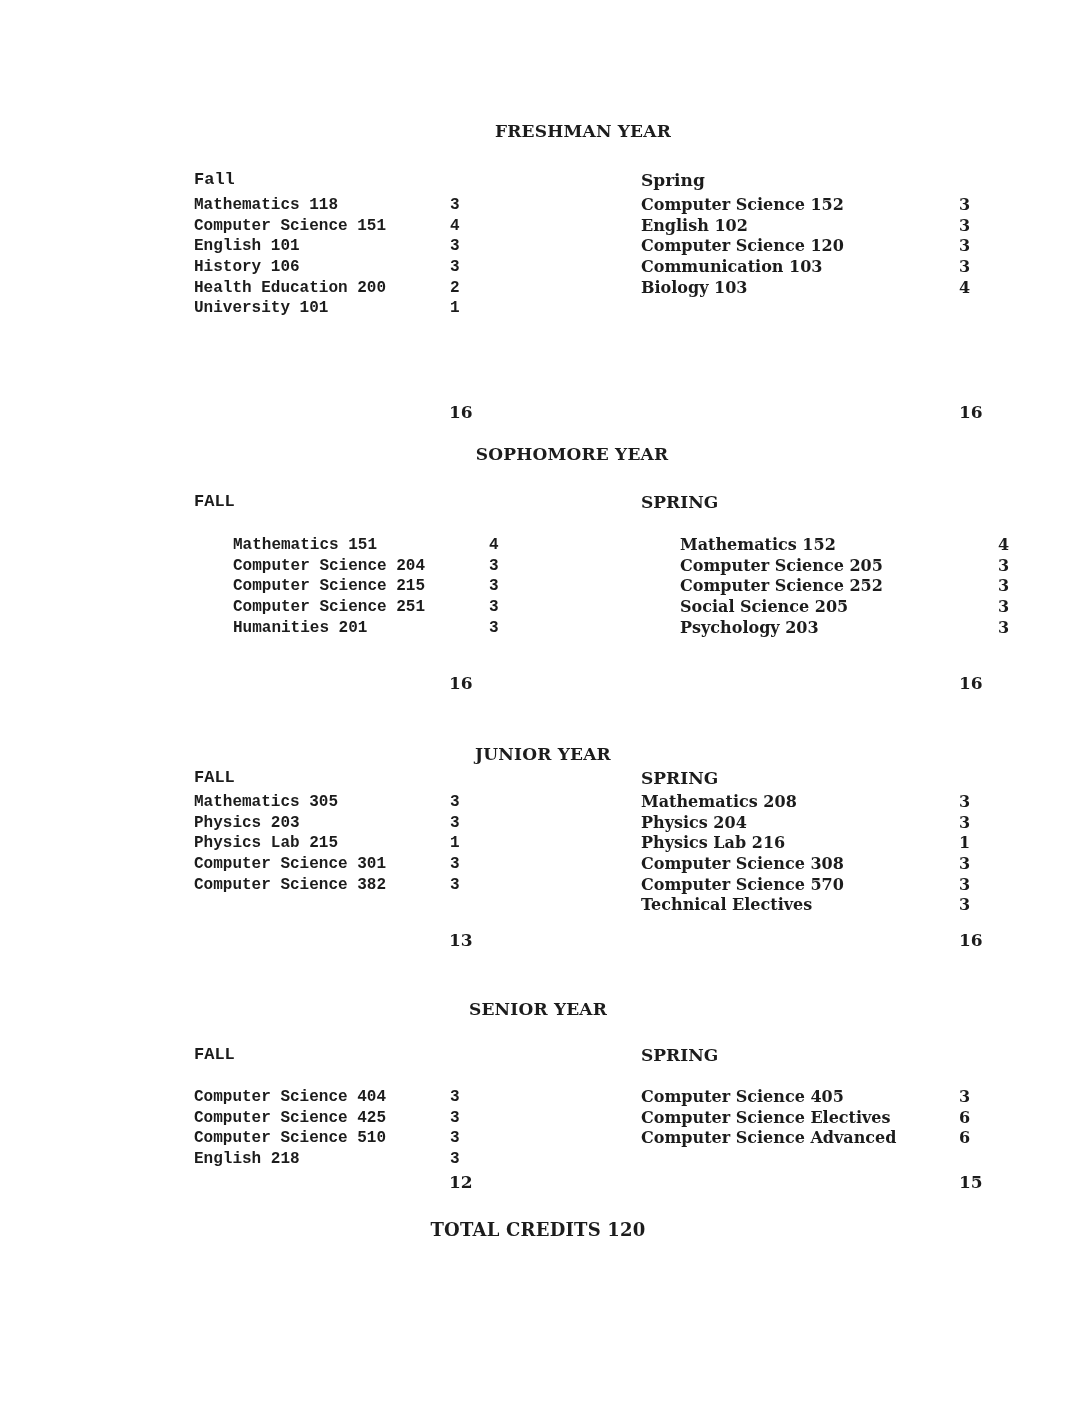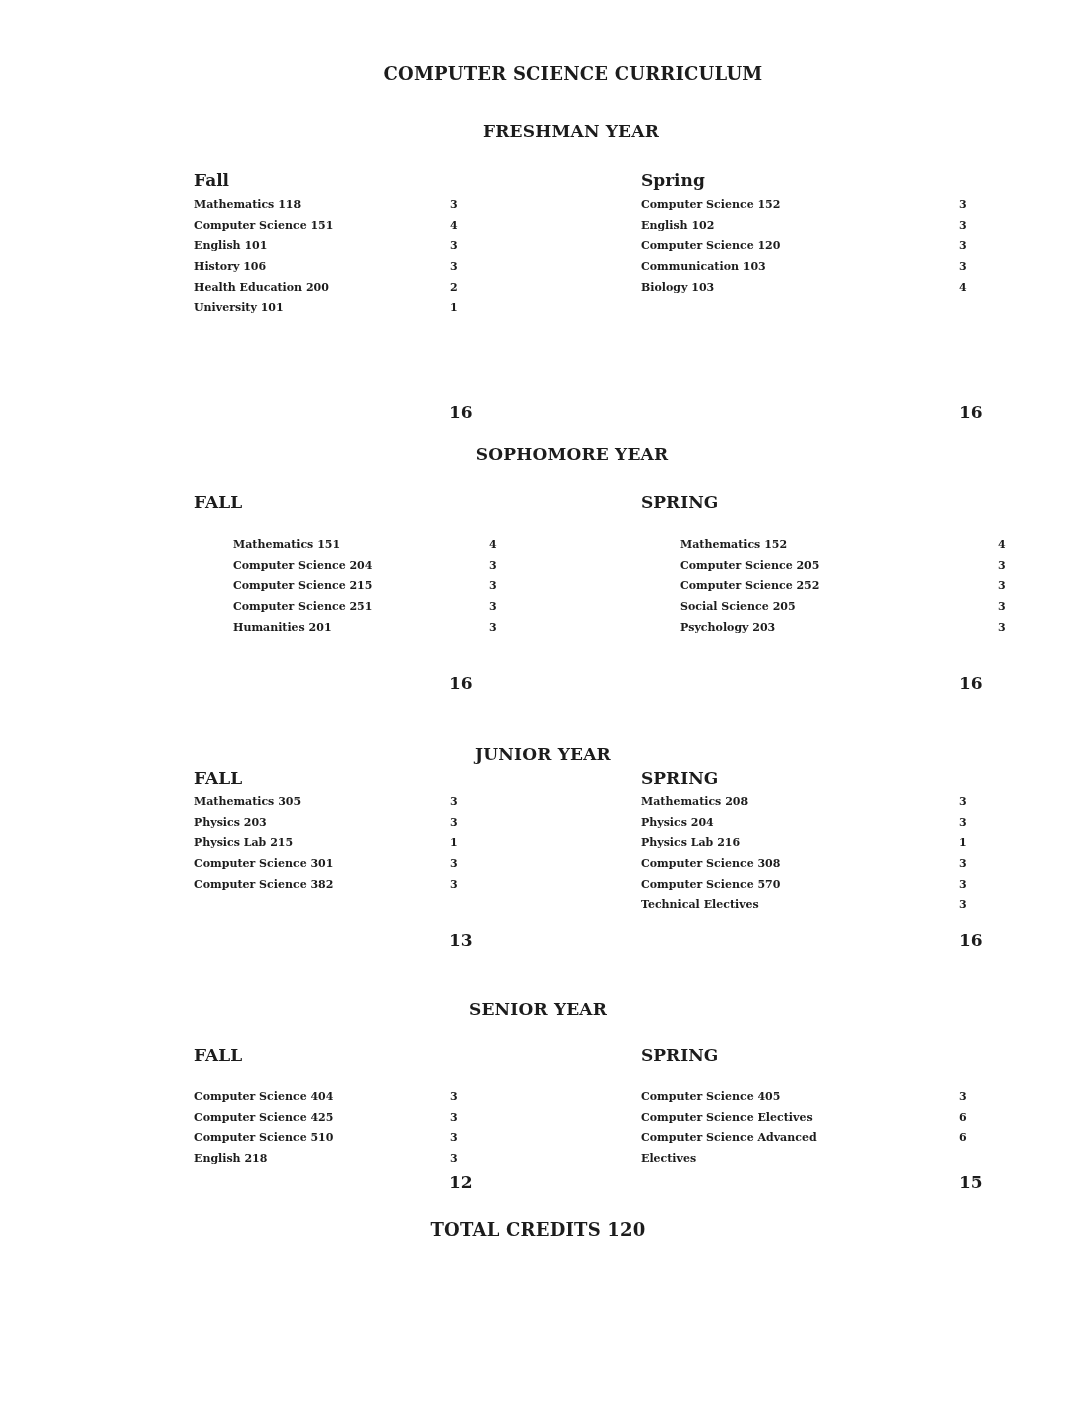--- a/index.html
+++ b/index.html
@@ -11,21 +11,21 @@
     font-family:"DejaVu Serif", serif;
     font-weight:bold;
     color:#1c1c1c;
     overflow:hidden;
   }
   .centered { position:absolute; transform:translateX(-50%); white-space:nowrap; }
   .doc-title   { top:63px;  left:573px; font-size:18px; letter-spacing:0.2px; }
   .total-credits { top:1219px; left:538px; font-size:18px; letter-spacing:0.2px; }
 
   .year-heading { font-size:17px; letter-spacing:0.2px; }
-  .y0 .year-heading { top:121px;  left:571px; }
+  .y0 .year-heading { top:121px;  left:583px; }
   .y1 .year-heading { top:444px;  left:572px; }
   .y2 .year-heading { top:744px;  left:543px; }
   .y3 .year-heading { top:999px;  left:538px; }
 
   .sem-heading { position:absolute; font-size:17px; white-space:nowrap; }
   .rows        { position:absolute; width:420px; }
   .total       { position:absolute; font-size:17px; }
 
   .y0 .sem-heading { top:170px; }
   .y0 .rows        { top:195px; }
@@ -36,36 +36,35 @@
   .y1 .total       { top:673px; }
 
   .y2 .sem-heading { top:768px; }
   .y2 .rows        { top:792px; }
   .y2 .total       { top:930px; }
 
   .y3 .sem-heading { top:1045px; }
   .y3 .rows        { top:1087px; }
   .y3 .total       { top:1172px; }
 
-  .fall .sem-heading,   .fall .rows   { left:194px; }
+  .fall .sem-heading,   .fall .rows   { left:194px;font-family:Liberation Mono, monospace; }
   .spring .sem-heading, .spring .rows { left:641px; }
   .fall .total   { left:449px; }
   .spring .total { left:959px; }
 
-  .row { position:relative; height:20.7px; line-height:20.7px; font-size:11px; white-space:nowrap; }
+  .row { position:relative; height:20.7px; line-height:20.7px; font-size:16px; white-space:nowrap; }
   .row .credit { position:absolute; top:0; }
   .fall .row .credit   { left:256px; }
   .spring .row .credit { left:318px; }
 </style>
 </head>
 <body>
 
 <div class="page">
 
-  <div class="centered doc-title">COMPUTER SCIENCE CURRICULUM</div>
 
   <section class="y0">
     <div class="centered year-heading">FRESHMAN YEAR</div>
     <div class="fall">
       <div class="sem-heading">Fall</div>
       <div class="rows">
           <div class="row"><span class="cname">Mathematics 118</span><span class="credit">3</span></div>
           <div class="row"><span class="cname">Computer Science 151</span><span class="credit">4</span></div>
           <div class="row"><span class="cname">English 101</span><span class="credit">3</span></div>
           <div class="row"><span class="cname">History 106</span><span class="credit">3</span></div>
@@ -151,21 +150,20 @@
           <div class="row"><span class="cname">English 218</span><span class="credit">3</span></div>
         </div>
       <div class="total">12</div>
     </div>
     <div class="spring">
       <div class="sem-heading">SPRING</div>
       <div class="rows">
           <div class="row"><span class="cname">Computer Science 405</span><span class="credit">3</span></div>
           <div class="row"><span class="cname">Computer Science Electives</span><span class="credit">6</span></div>
           <div class="row"><span class="cname">Computer Science Advanced</span><span class="credit">6</span></div>
-          <div class="row"><span class="cname">Electives</span><span class="credit"></span></div>
         </div>
       <div class="total">15</div>
     </div>
   </section>
 
   <div class="centered total-credits">TOTAL CREDITS 120</div>
 
 </div>
 
 </body></html>

